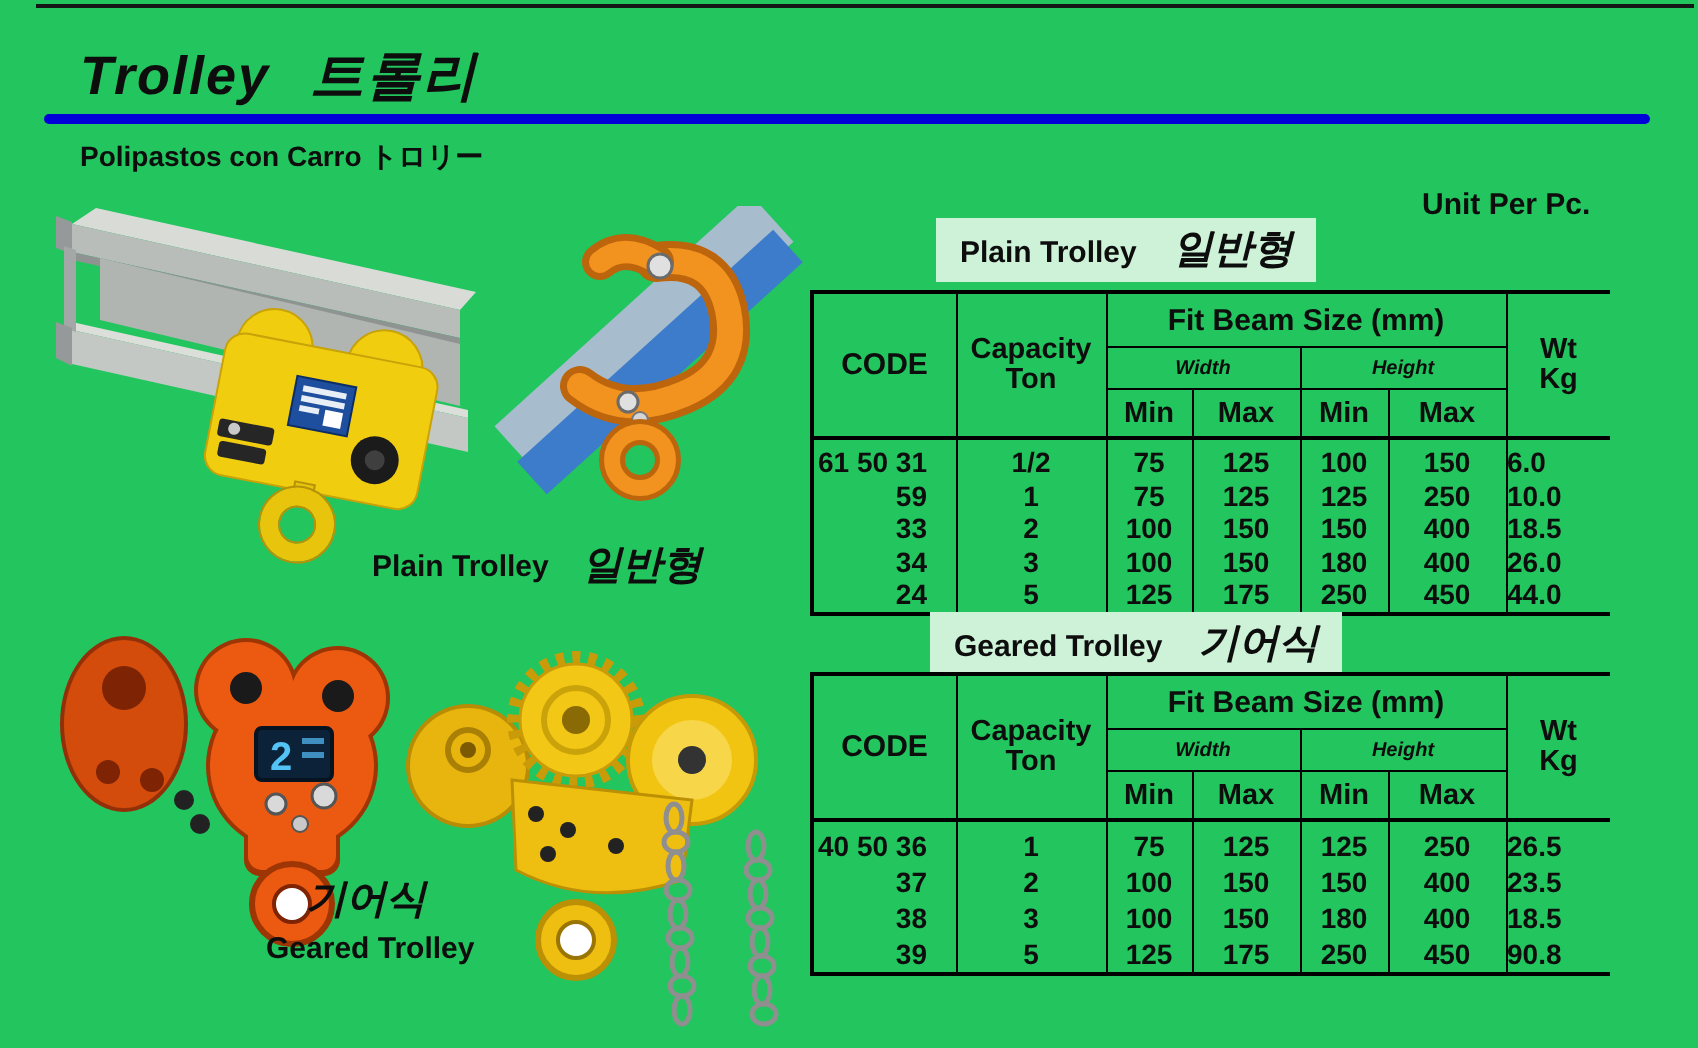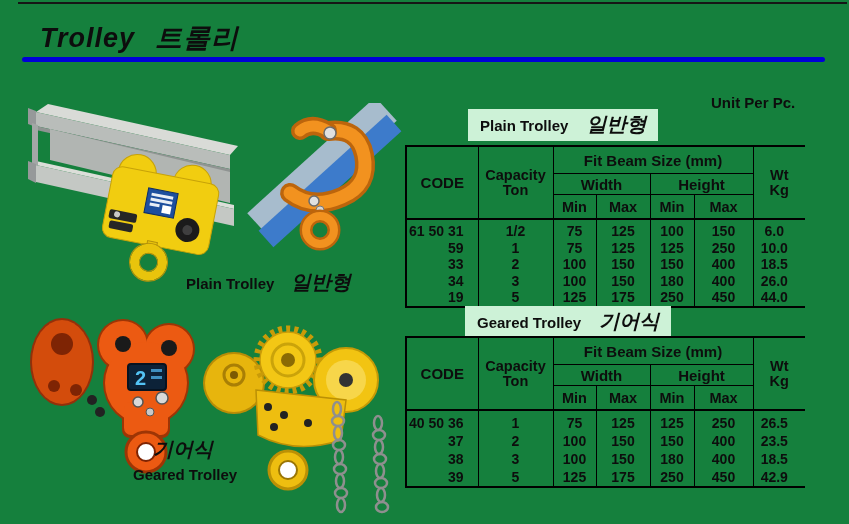--- a/index.html
+++ b/index.html
@@ -1,16 +1,16 @@
 <!DOCTYPE html>
 <html><head>
 <meta charset="utf-8">
 <style>
   html,body{margin:0;padding:0;background:#e8e8e8;}
-  .page{position:relative;width:849px;height:524px;background:#15803d;overflow:hidden;
+  .page{position:relative;width:849px;height:524px;background:#22c55e;overflow:hidden;
         font-family:"Liberation Sans","DejaVu Sans",sans-serif;color:#0d0d0d;}
   .abs{position:absolute;}
 
   .top-rule{left:18px;top:2px;width:829px;height:2px;background:#161616;}
   .page-title{left:40px;top:20px;font-size:27px;font-weight:bold;font-style:italic;letter-spacing:1px;white-space:nowrap;}
   .page-title .ko{margin-left:20px;}
   .blue-rule{left:22px;top:57px;width:803px;height:5px;background:#0000d8;border-radius:3px;}
   .sub-left{left:40px;top:70px;font-size:14px;font-weight:600;white-space:nowrap;}
   .sub-cjk{left:264px;top:67px;font-size:15px;font-weight:bold;white-space:nowrap;}
   .unit-note{left:711px;top:94px;font-size:15px;font-weight:600;white-space:nowrap;}
@@ -23,44 +23,45 @@
   .caption-ko{font-size:20px;font-weight:bold;font-style:italic;white-space:nowrap;}
 
   table.spec-table{border-collapse:collapse;table-layout:fixed;width:399px;
                    border-top:2px solid #000;border-bottom:2px solid #000;border-left:2px solid #000;}
   .spec-table th,.spec-table td{padding:0;margin:0;text-align:center;font-weight:bold;color:#0d0d0d;}
   .spec-table th{font-size:15px;margin-top:32px;}
   .br{border-right:1.5px solid #000;}
   .bb{border-bottom:1.5px solid #000;}
   .bb2{border-bottom:2px solid #000;}
   .hr1 th.fit-h{height:26px;font-size:15px;}
-  .hr2 th{height:20px;font-size:15px;}
+  .hr2 th{height:20px;font-size:10px;font-style:italic;}
   .hr3 th{height:23px;font-size:14.5px;}
   .two-line div{line-height:15px;font-size:14.5px;}
   .spec-table td{vertical-align:top;padding-top:3px;font-size:14px;margin-top:10px;}
   .spec-table td .cl{line-height:16.5px;}
   table.geared td .cl{line-height:18px;}
   td.code-col{text-align:right;}
   td.code-col .cl{padding-right:14px;}
-  td.wt-col{text-align:center;}
+  td.wt-col{text-align:left;}
   td.wt-col .cl{padding-right:10px;}
 </style>
 </head>
 <body>
 
 <div class="page">
 
   <div class="abs top-rule"></div>
 
   <div class="abs page-title">
     <span>Trolley</span><span class="ko">트롤리</span>
   </div>
 
   <div class="abs blue-rule"></div>
 
+  <div class="abs sub-left">Polipastos con Carro トロリー</div>
   <div class="abs unit-note">Unit Per Pc.</div>
 
   <svg class="abs" style="left:8px;top:98px;" width="236" height="200" viewBox="0 0 236 200">
     <g>
       <polygon points="40,6 230,48 222,57 28,14" fill="#d9dbd7"></polygon>
       <polygon points="28,14 222,57 222,71 28,28" fill="#b9bdba"></polygon>
       <polygon points="28,28 222,71 222,75 28,32" fill="#8f9492"></polygon>
       <polygon points="42,31 222,74 222,105 42,62" fill="#b1b5b2"></polygon>
       <polygon points="28,63 226,107 226,111 28,67" fill="#dcded9"></polygon>
       <polygon points="28,67 226,111 226,128 28,84" fill="#c4c8c4"></polygon>
@@ -229,21 +230,21 @@
       <th class="br bb2">Max</th>
       <th class="br bb2">Min</th>
       <th class="br bb2">Max</th>
     </tr>
     <tr>
       <td class="br code-col">
             <div class="cl">61 50 31</div>
             <div class="cl">59</div>
             <div class="cl">33</div>
             <div class="cl">34</div>
-            <div class="cl">19</div>
+            <div class="cl">24</div>
           </td>
       <td class="br">
             <div class="cl">1/2</div>
             <div class="cl">1</div>
             <div class="cl">2</div>
             <div class="cl">3</div>
             <div class="cl">5</div>
           </td>
       <td class="br">
             <div class="cl">75</div>
@@ -356,19 +357,19 @@
       <td class="br">
             <div class="cl">250</div>
             <div class="cl">400</div>
             <div class="cl">400</div>
             <div class="cl">450</div>
           </td>
       <td class="wt-col">
             <div class="cl">26.5</div>
             <div class="cl">23.5</div>
             <div class="cl">18.5</div>
-            <div class="cl">42.9</div>
+            <div class="cl">90.8</div>
           </td>
     </tr>
   </tbody>
     </table>
 
 </div>
 
 </body></html>

